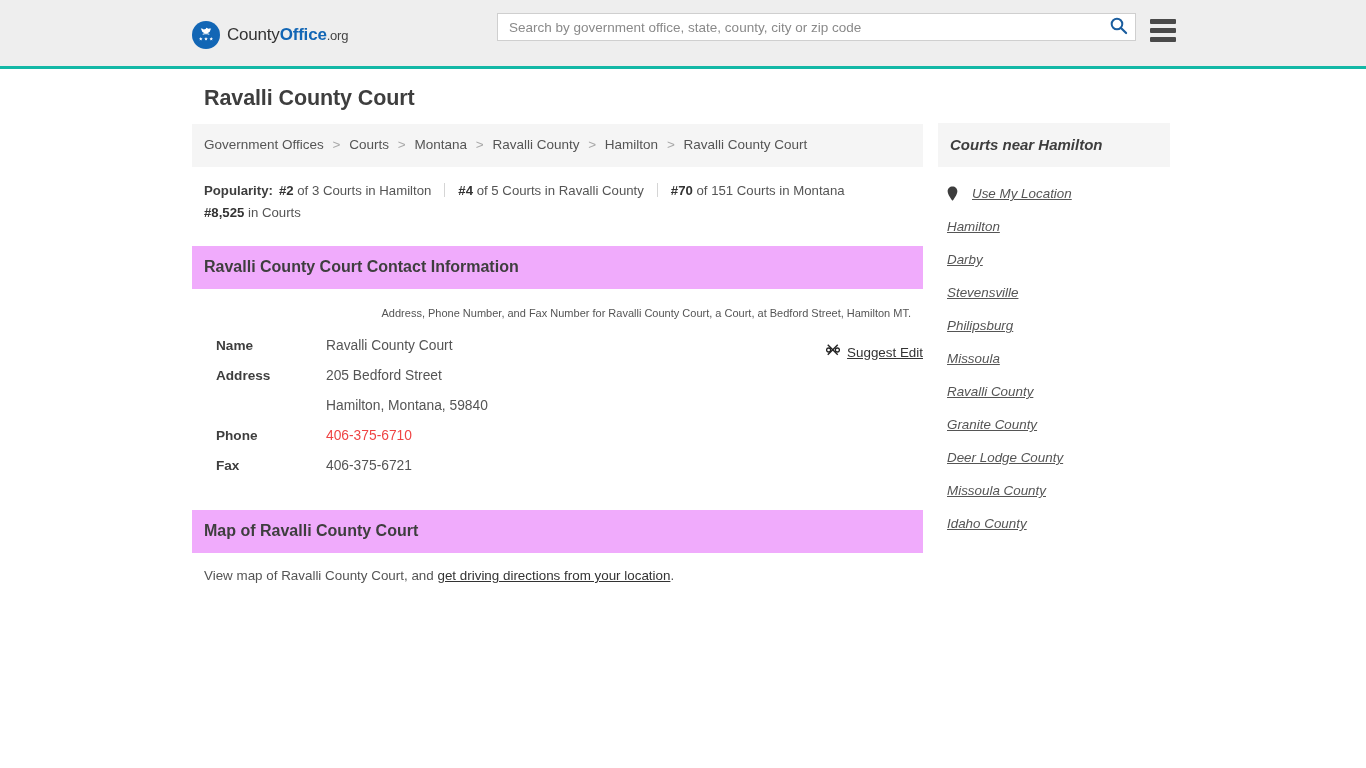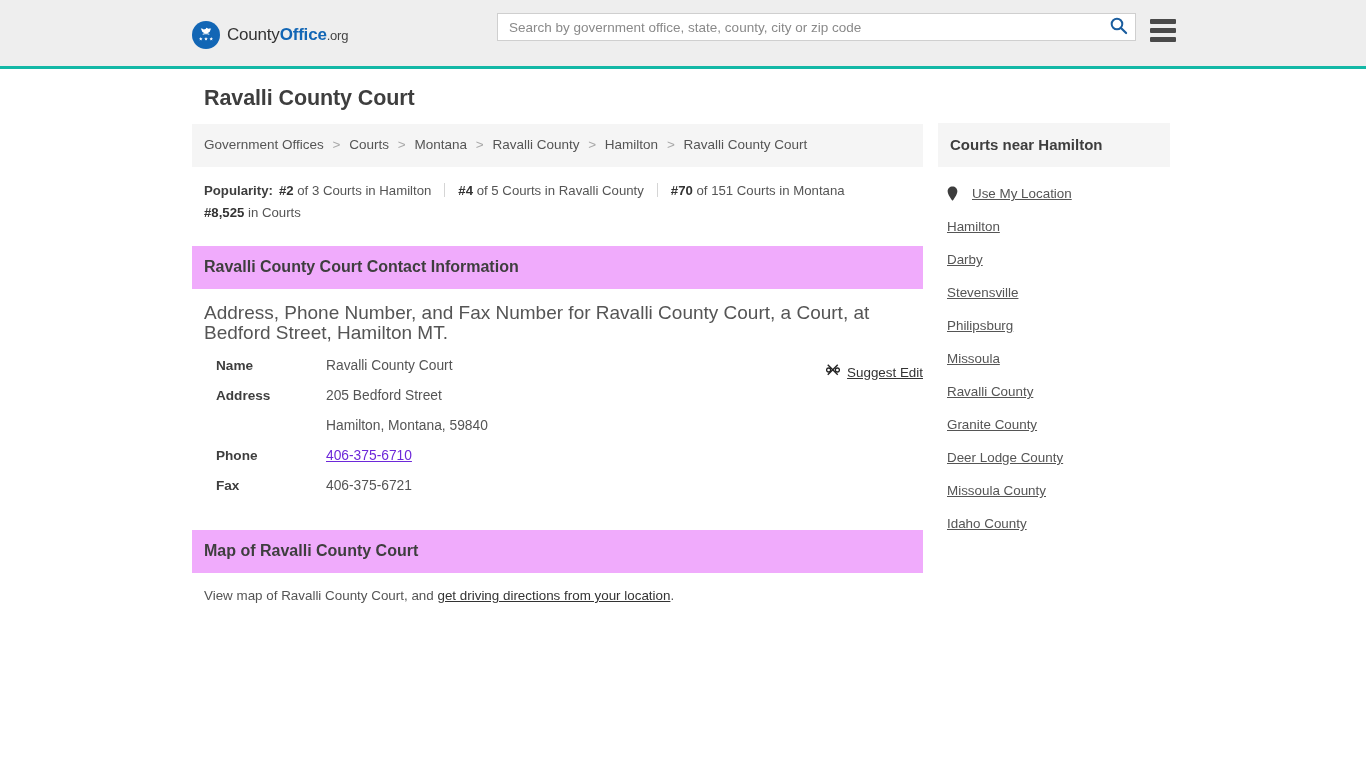--- a/index.html
+++ b/index.html
@@ -98,20 +98,21 @@
     position: absolute;
     left: 192px;
     top: 17px;
     width: 731px;
   }
   .side-col {
     position: absolute;
     left: 938px;
     top: 54px;
     width: 232px;
+    font-style: italic;
   }
 
   h1.page-title {
     font-size: 21.5px;
     font-weight: bold;
     color: #3e3e3e;
     margin: 0 0 13px 12px;
     letter-spacing: -0.1px;
   }
 
@@ -150,23 +151,24 @@
   .section-head {
     background: #f0abfc;
     padding: 12px 12px 13px 12px;
     font-size: 16px;
     font-weight: bold;
     color: #3e3e3e;
     margin-top: 16px;
   }
   .section-desc {
     padding: 14px 12px 0 12px;
-    font-size: 19px;
+    font-size: 11px;
     color: #555;
     line-height: 20px;
+    text-align: right;
   }
 
   
   .details {
     margin-top: 15px;
     position: relative;
     padding-left: 12px;
   }
   .detail-row {
     display: flex;
@@ -179,22 +181,21 @@
     font-size: 13.6px;
     font-weight: bold;
     color: #3e3e3e;
     flex: 0 0 110px;
   }
   .detail-val {
     font-size: 13.8px;
     color: #555;
   }
   .detail-val a.link-plain {
-    color: #6d28d9;
-    text-decoration: underline;
+    color: #ef4444;
     cursor: pointer;
   }
   .suggest-edit {
     position: absolute;
     right: 0px;
     top: 5px;
     display: flex;
     align-items: center;
     gap: 7px;
     cursor: pointer;

